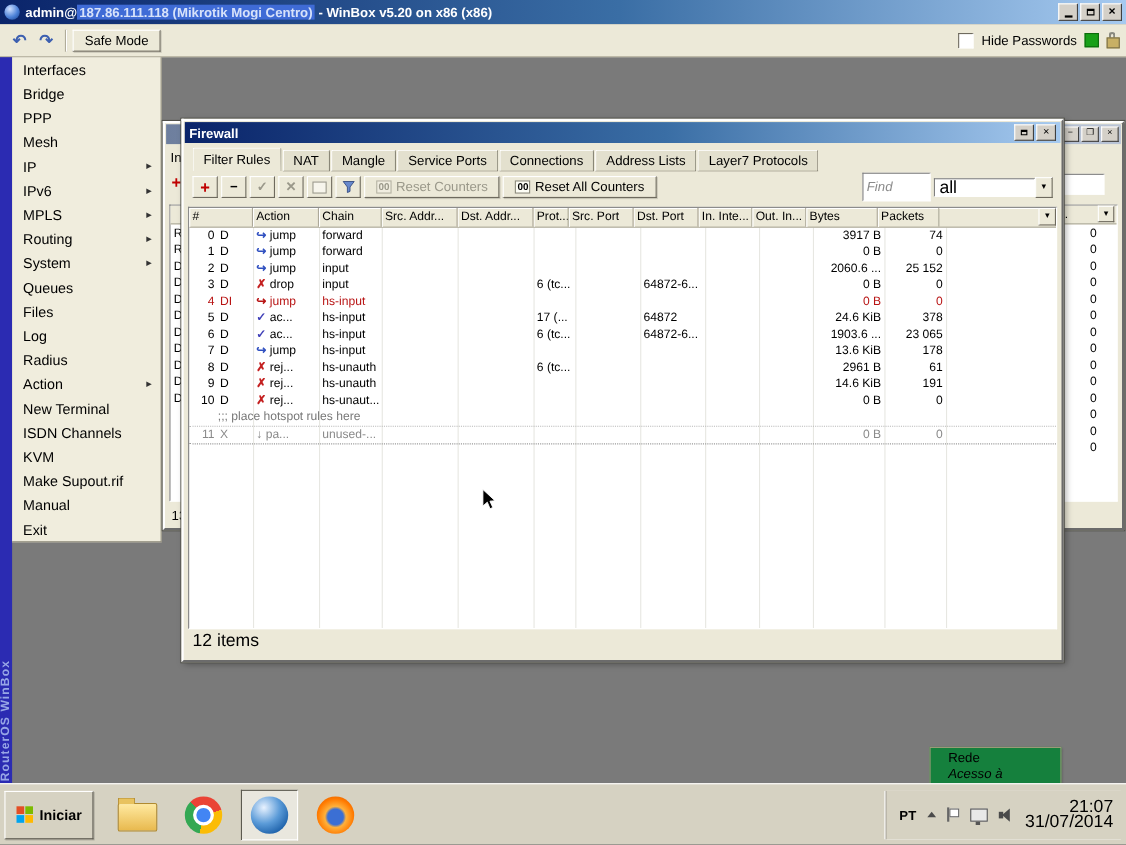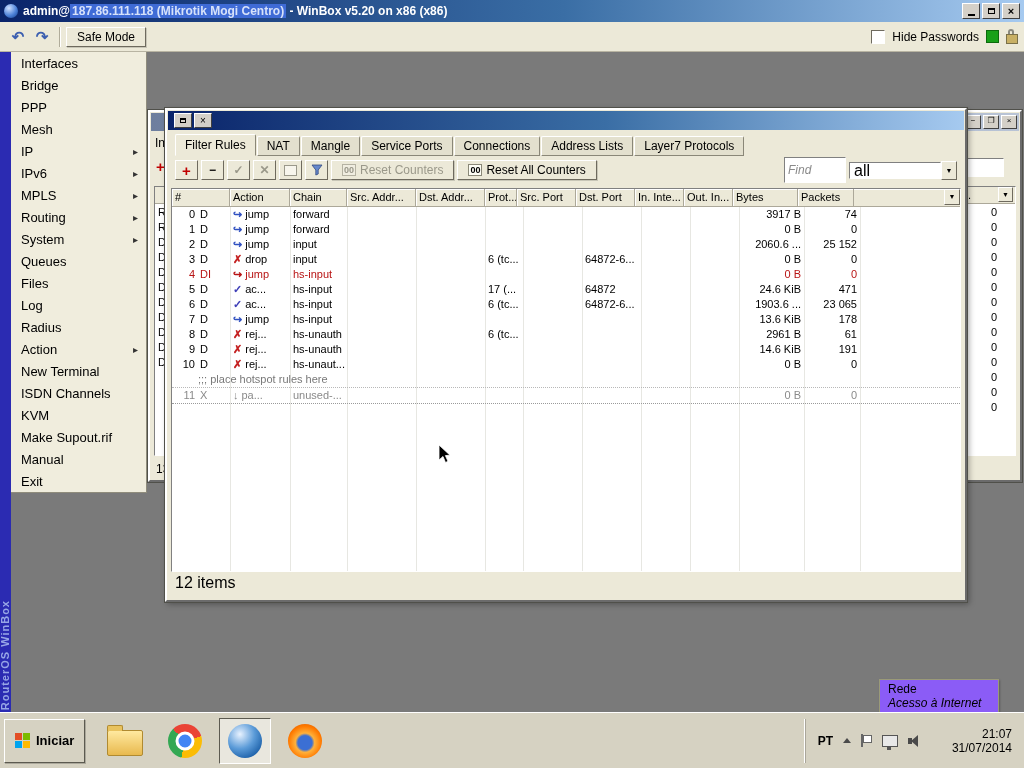--- a/index.html
+++ b/index.html
@@ -126,22 +126,22 @@
   .aicon{line-height:1;font-size:11px;font-weight:bold}
   .ic-jump{color:#3050c0}.ic-accept{color:#4040b8}.ic-drop,.ic-reject{color:#c42020}.ic-pass{color:#3050c0}
   .row-invalid,.row-invalid span{color:#b81414 !important}
   .row-disabled,.row-disabled span{color:#8a8a8a !important}
   .row-disabled{border-bottom:1px dotted #9a9a9a}
   .comment-row{height:15px;line-height:15px;font-size:11px;color:#787878;padding-left:26px;
     border-bottom:1px dotted #b8b8b8}
   .fw-status{position:absolute;left:8px;bottom:8px;font-size:16px}
 
   
-  .tooltip{position:absolute;left:879px;top:679px;width:120px;box-sizing:border-box;background:#8b5cf6;
-    border:1px solid #9a9a78;padding:2px 8px 4px;font-size:12px;box-shadow:1px 1px 2px rgba(0,0,0,.25);z-index:5}
+  .tooltip{position:absolute;left:845px;top:679px;width:120px;box-sizing:border-box;background:#15803d;
+    border:1px solid #9a9a78;padding:2px 16px 4px;font-size:12px;box-shadow:1px 1px 2px rgba(0,0,0,.25);z-index:5}
   .tooltip .l2{font-style:italic}
 
   
   .taskbar{position:absolute;left:0;bottom:0;width:100%;height:56px;box-sizing:border-box;background:#d6d2c2;
     border-top:1px solid #fff;display:flex;align-items:center;padding:0 4px;gap:6px;z-index:6}
   .start-btn{height:44px;padding:0 10px;display:flex;align-items:center;gap:6px;background:#d6d2c2;
     border:1px solid;border-color:#fff #5c5a50 #5c5a50 #fff;box-shadow:1px 1px 0 rgba(0,0,0,.2);
     font-size:13px;font-weight:bold;font-family:inherit}
   .winflag{display:grid;grid-template-columns:7px 7px;grid-template-rows:7px 7px;gap:1px}
   .wf1{background:#e34f26}.wf2{background:#7cbb00}.wf3{background:#00a4ef}.wf4{background:#ffb900}
@@ -167,21 +167,21 @@
     border-bottom:5px solid #4a4a4a}
   .tray-flag{position:relative;width:11px;height:13px}
   .tray-flag::before{content:"";position:absolute;left:0;top:0;width:2px;height:13px;background:#666}
   .tray-flag::after{content:"";position:absolute;left:2px;top:1px;width:7px;height:6px;background:#fff;border:1px solid #666}
   .tray-net{width:14px;height:10px;border:1px solid #555;background:#e8e8e8;position:relative}
   .tray-net::after{content:"";position:absolute;left:4px;bottom:-4px;width:4px;height:3px;background:#555}
   .tray-vol{position:relative;width:14px;height:12px}
   .tray-vol::before{content:"";position:absolute;left:0;top:3px;width:4px;height:6px;background:#4a4a4a}
   .tray-vol::after{content:"";position:absolute;left:3px;top:0;width:0;height:0;
     border-top:6px solid transparent;border-bottom:6px solid transparent;border-right:7px solid #4a4a4a}
-  .clock{display:flex;flex-direction:column;align-items:flex-end;font-size:12px;line-height:14px;min-width:80px}
+  .clock{display:flex;flex-direction:column;align-items:flex-end;font-size:16px;line-height:14px;min-width:80px}
 
   
   .cursor{position:absolute;left:438px;top:444px;z-index:99;pointer-events:none}
 </style>
 </head>
 <body>
 
 <div class="screen">
 
   <div class="titlebar">
@@ -334,20 +334,21 @@
           <div class="bg-zero">0</div>
           <div class="bg-zero">0</div>
           <div class="bg-zero">0</div>
         </div>
     </div>
     <div class="bg-status">13</div>
   </div>
 
   <div class="fw">
     <div class="fw-titlebar">
+      <span class="fw-title">Firewall</span>
       <span class="mini-btn">
           <span class="gl-sq"></span>
         </span>
       <span class="mini-btn">×</span>
     </div>
     <div class="fw-tabbar">
         <div class="tab active">Filter Rules</div>
         <div class="tab">NAT</div>
         <div class="tab">Mangle</div>
         <div class="tab">Service Ports</div>
@@ -532,21 +533,21 @@
             </div>
             <div class="fcell" style="width: 57px;">hs-input</div>
             <div class="fcell" style="width: 69px;"></div>
             <div class="fcell" style="width: 69px;"></div>
             <div class="fcell" style="width: 38px;">17 (...</div>
             <div class="fcell" style="width: 59px;"></div>
             <div class="fcell" style="width: 59px;">64872</div>
             <div class="fcell" style="width: 49px;"></div>
             <div class="fcell" style="width: 49px;"></div>
             <div class="fcell num" style="width: 65px;">24.6 KiB</div>
-            <div class="fcell num" style="width: 56px;">471</div>
+            <div class="fcell num" style="width: 56px;">378</div>
           </div>
           <div class="frow">
             <div class="fcell c-num" style="width: 58px;">
               <span class="cnum">6</span>
               <span class="cflag">D</span>
             </div>
             <div class="fcell c-action" style="width: 60px;">
               <span class="aicon ic-accept">✓</span>
               <span>ac...</span>
             </div>

